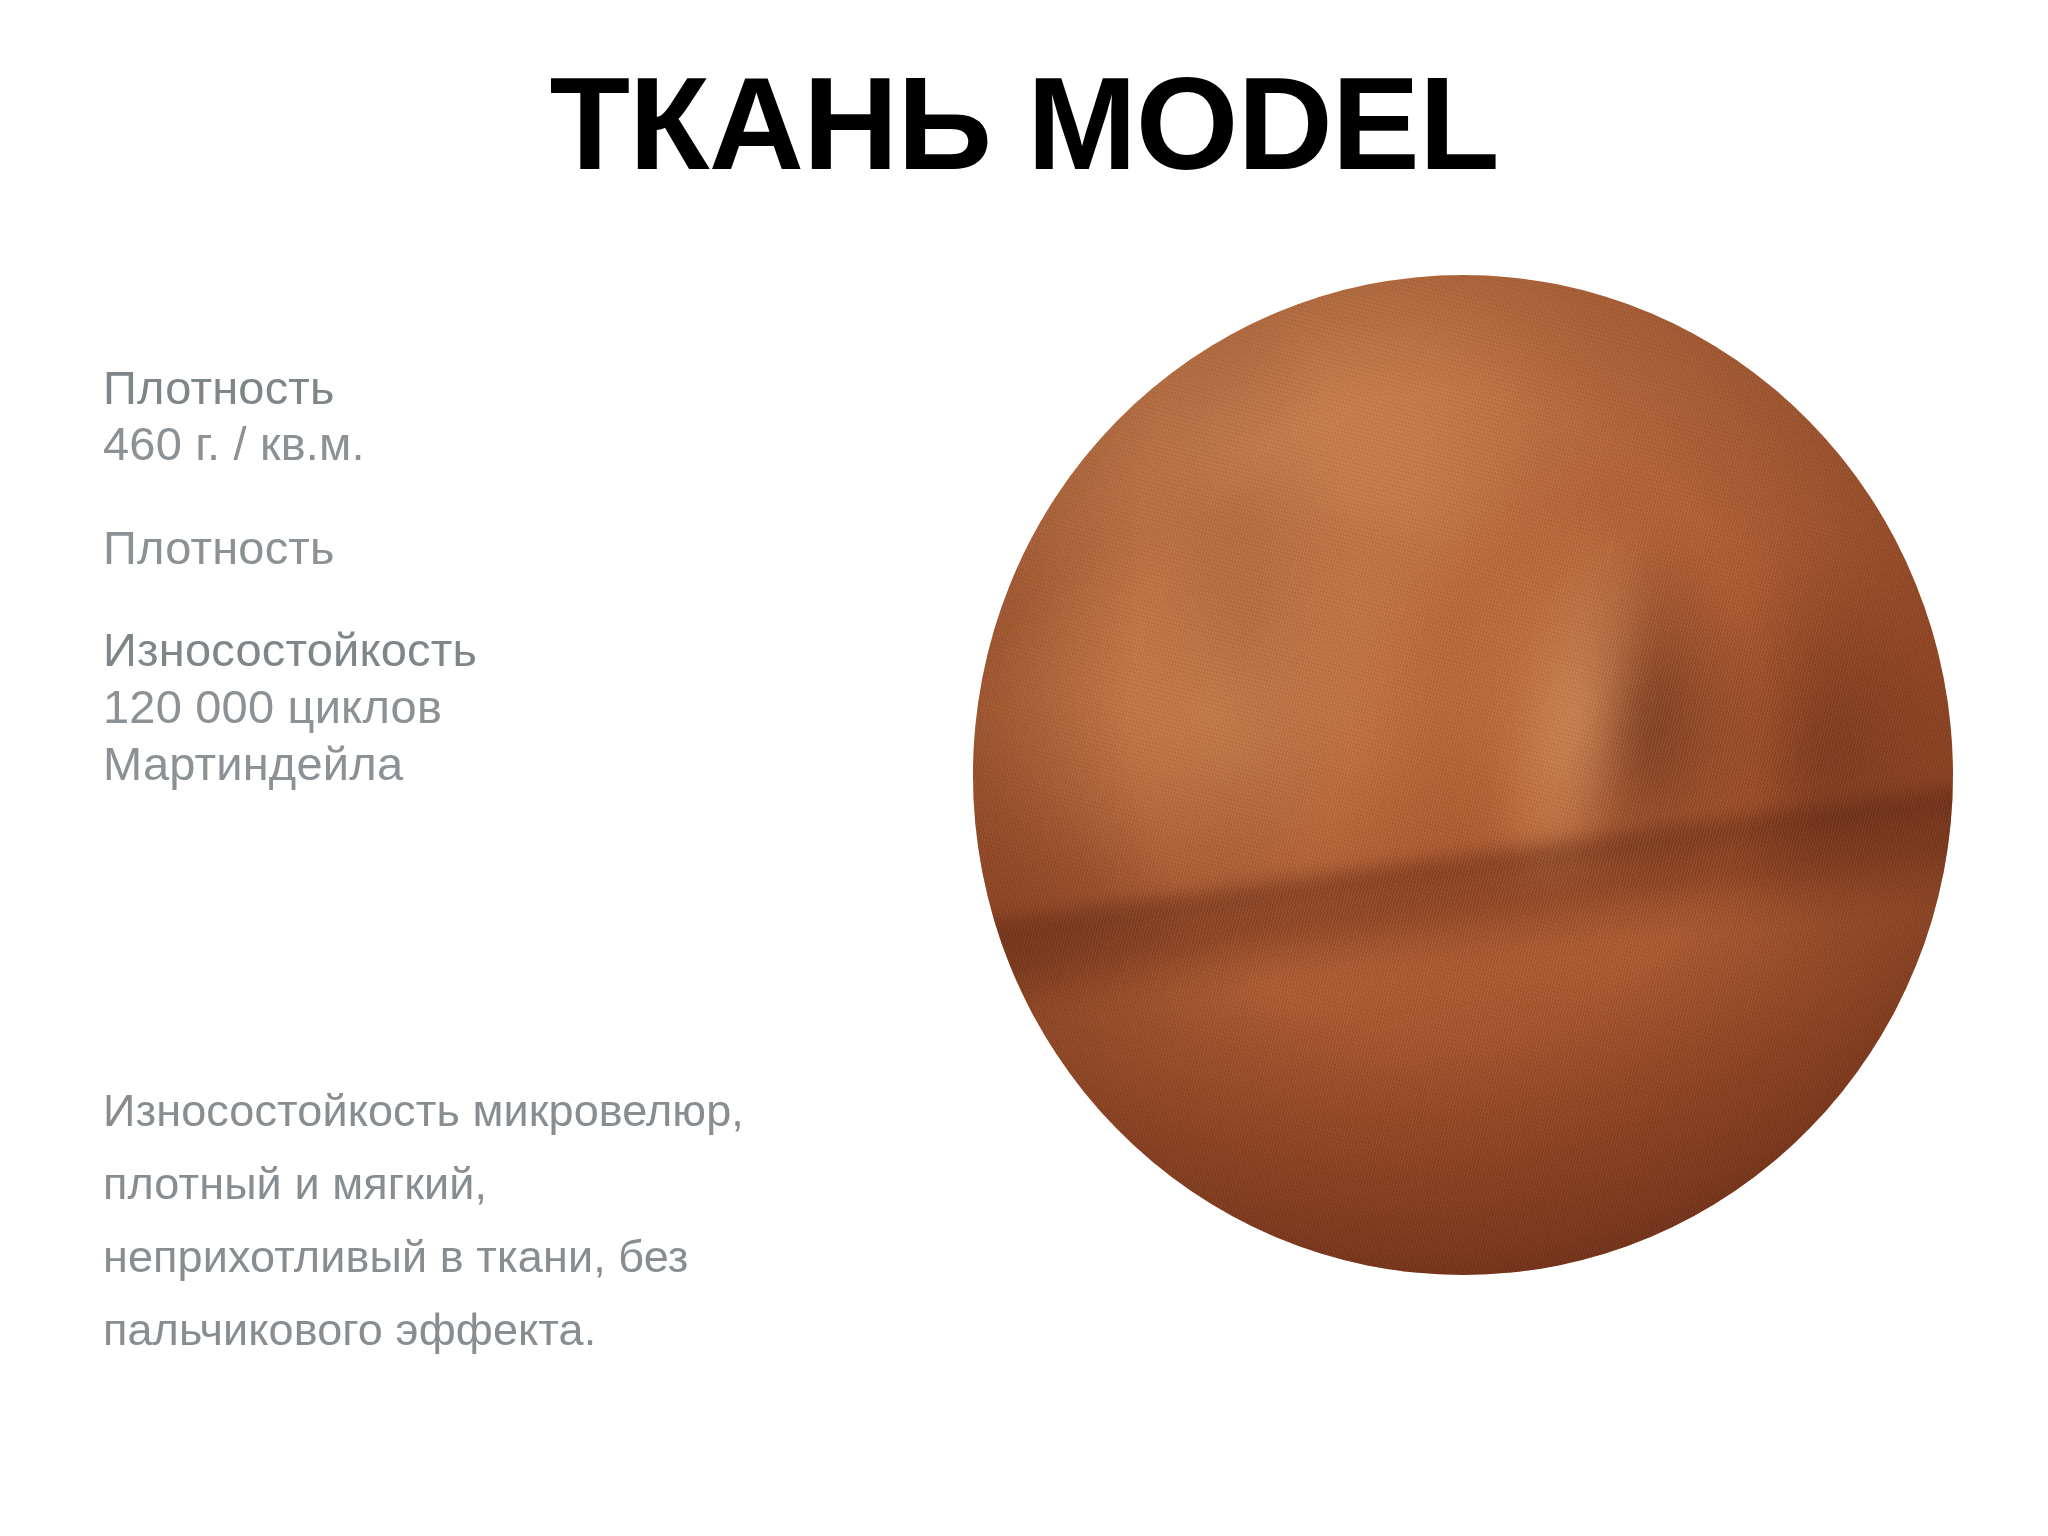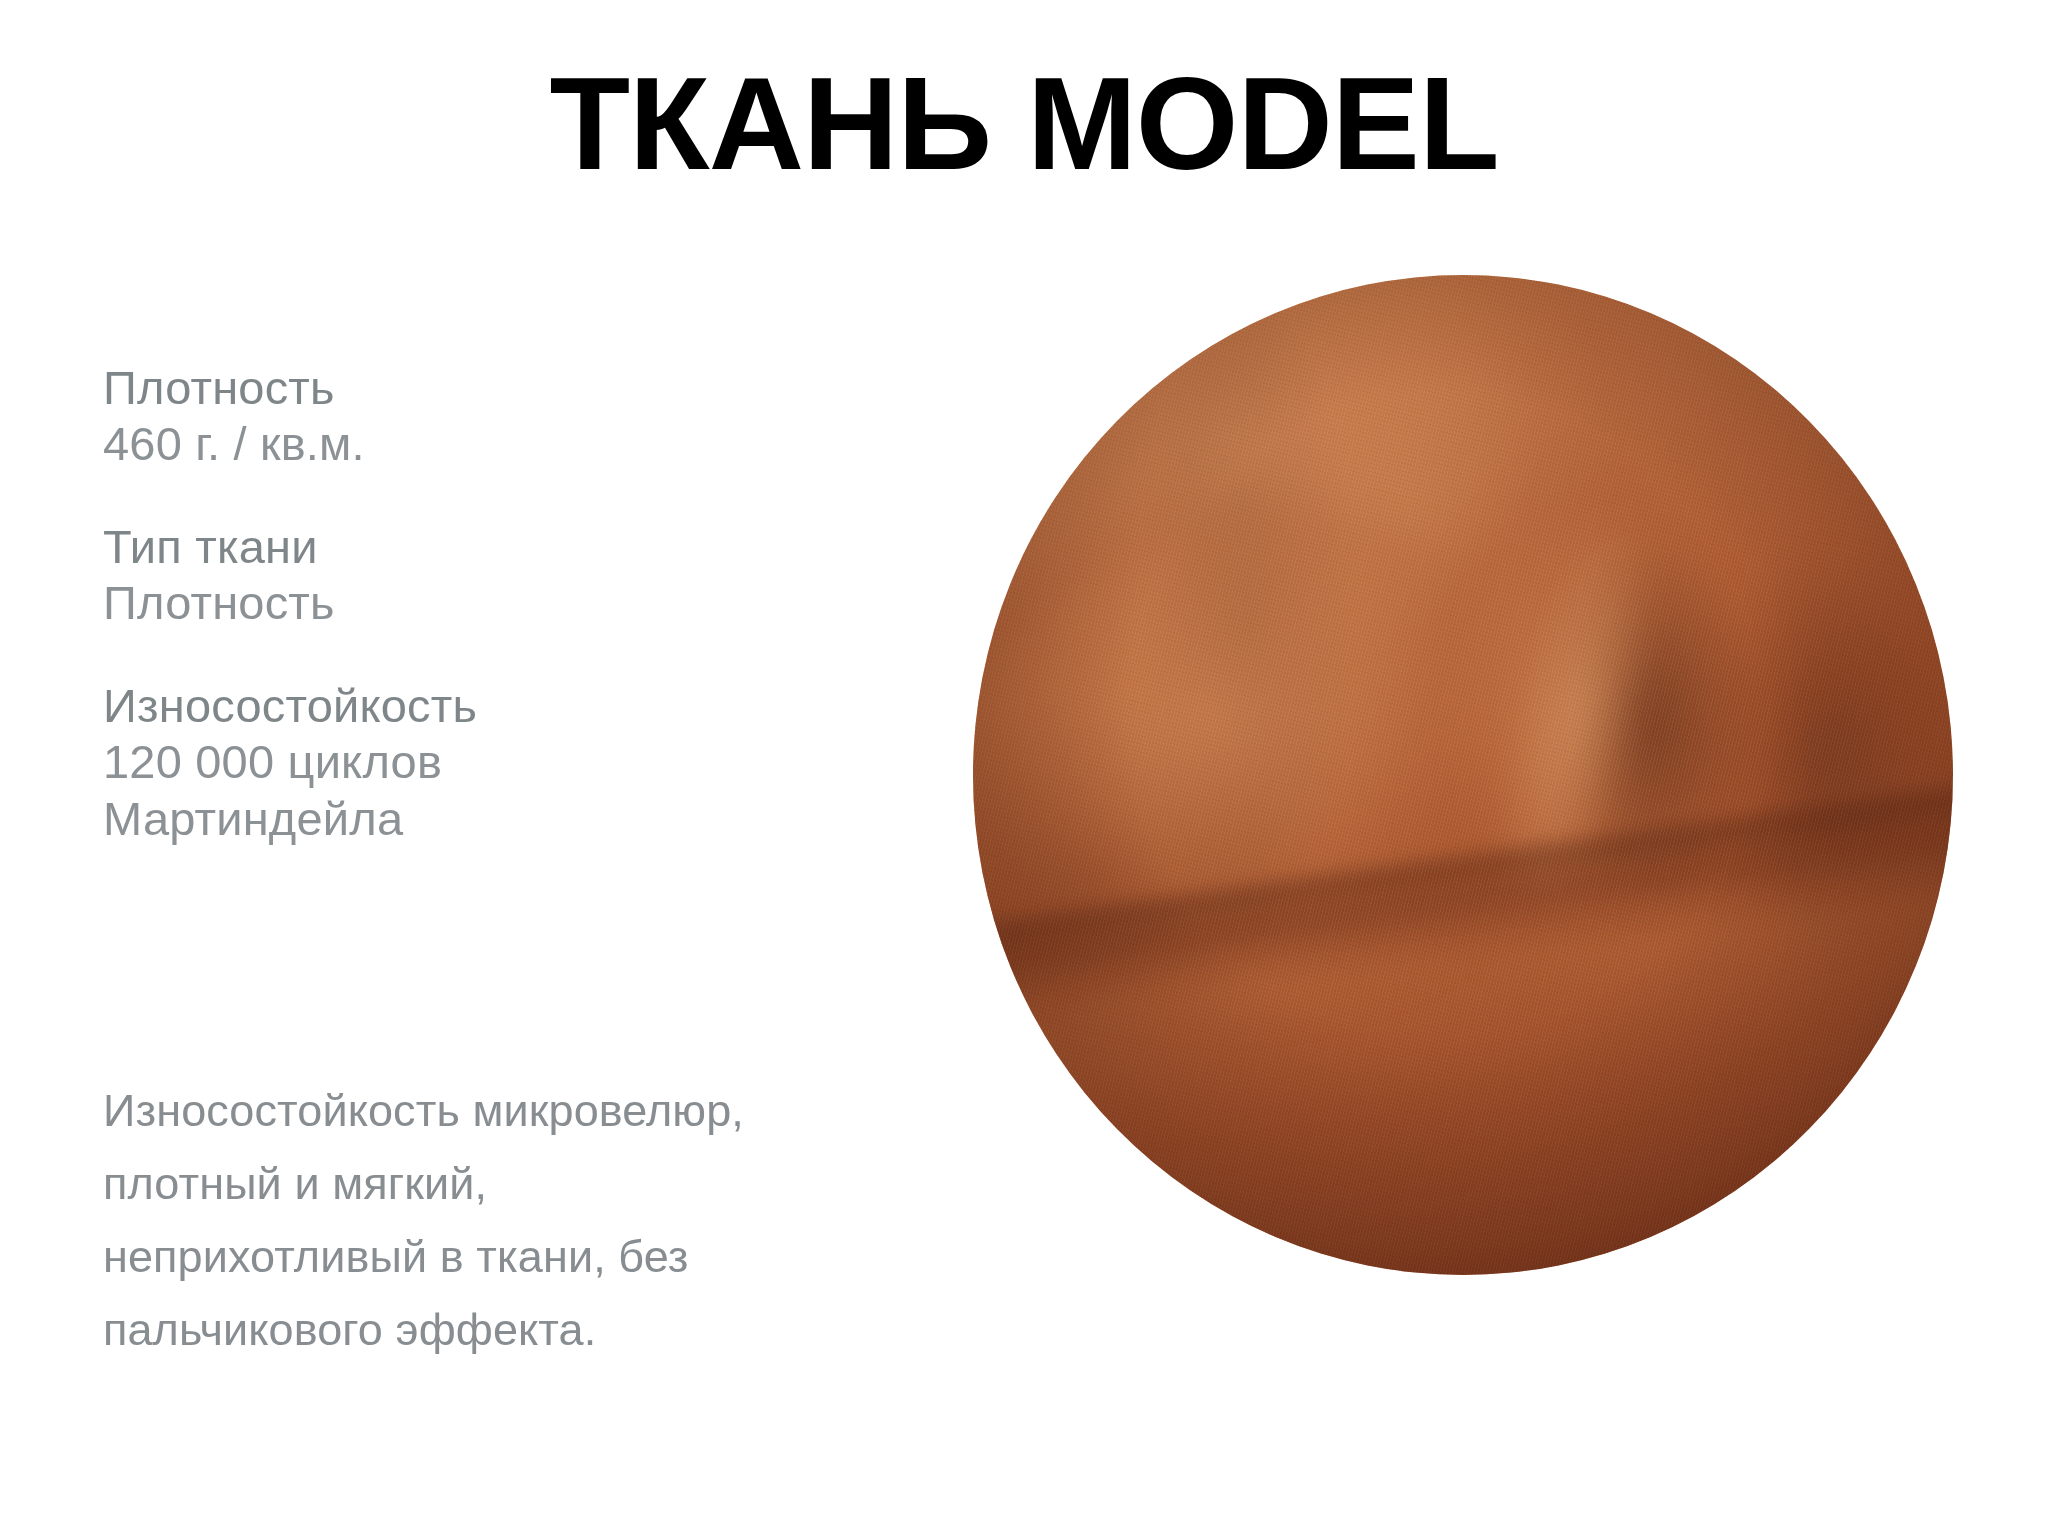--- a/index.html
+++ b/index.html
@@ -195,21 +195,20 @@
   <div id="title">ТКАНЬ MODEL</div>
 
   <div id="specs">
 
     <div class="spec-block">
       <div class="spec-label">Плотность</div>
       <div class="spec-value">460 г. / кв.м.</div>
     </div>
 
     <div class="spec-block">
-      <div class="spec-label">Тип ткани</div>
       <div class="spec-value">Плотность</div>
     </div>
 
     <div class="spec-block">
       <div class="spec-label">Износостойкость</div>
       <div class="spec-value">120 000 циклов</div>
       <div class="spec-value">Мартиндейла</div>
     </div>
 
   </div>

